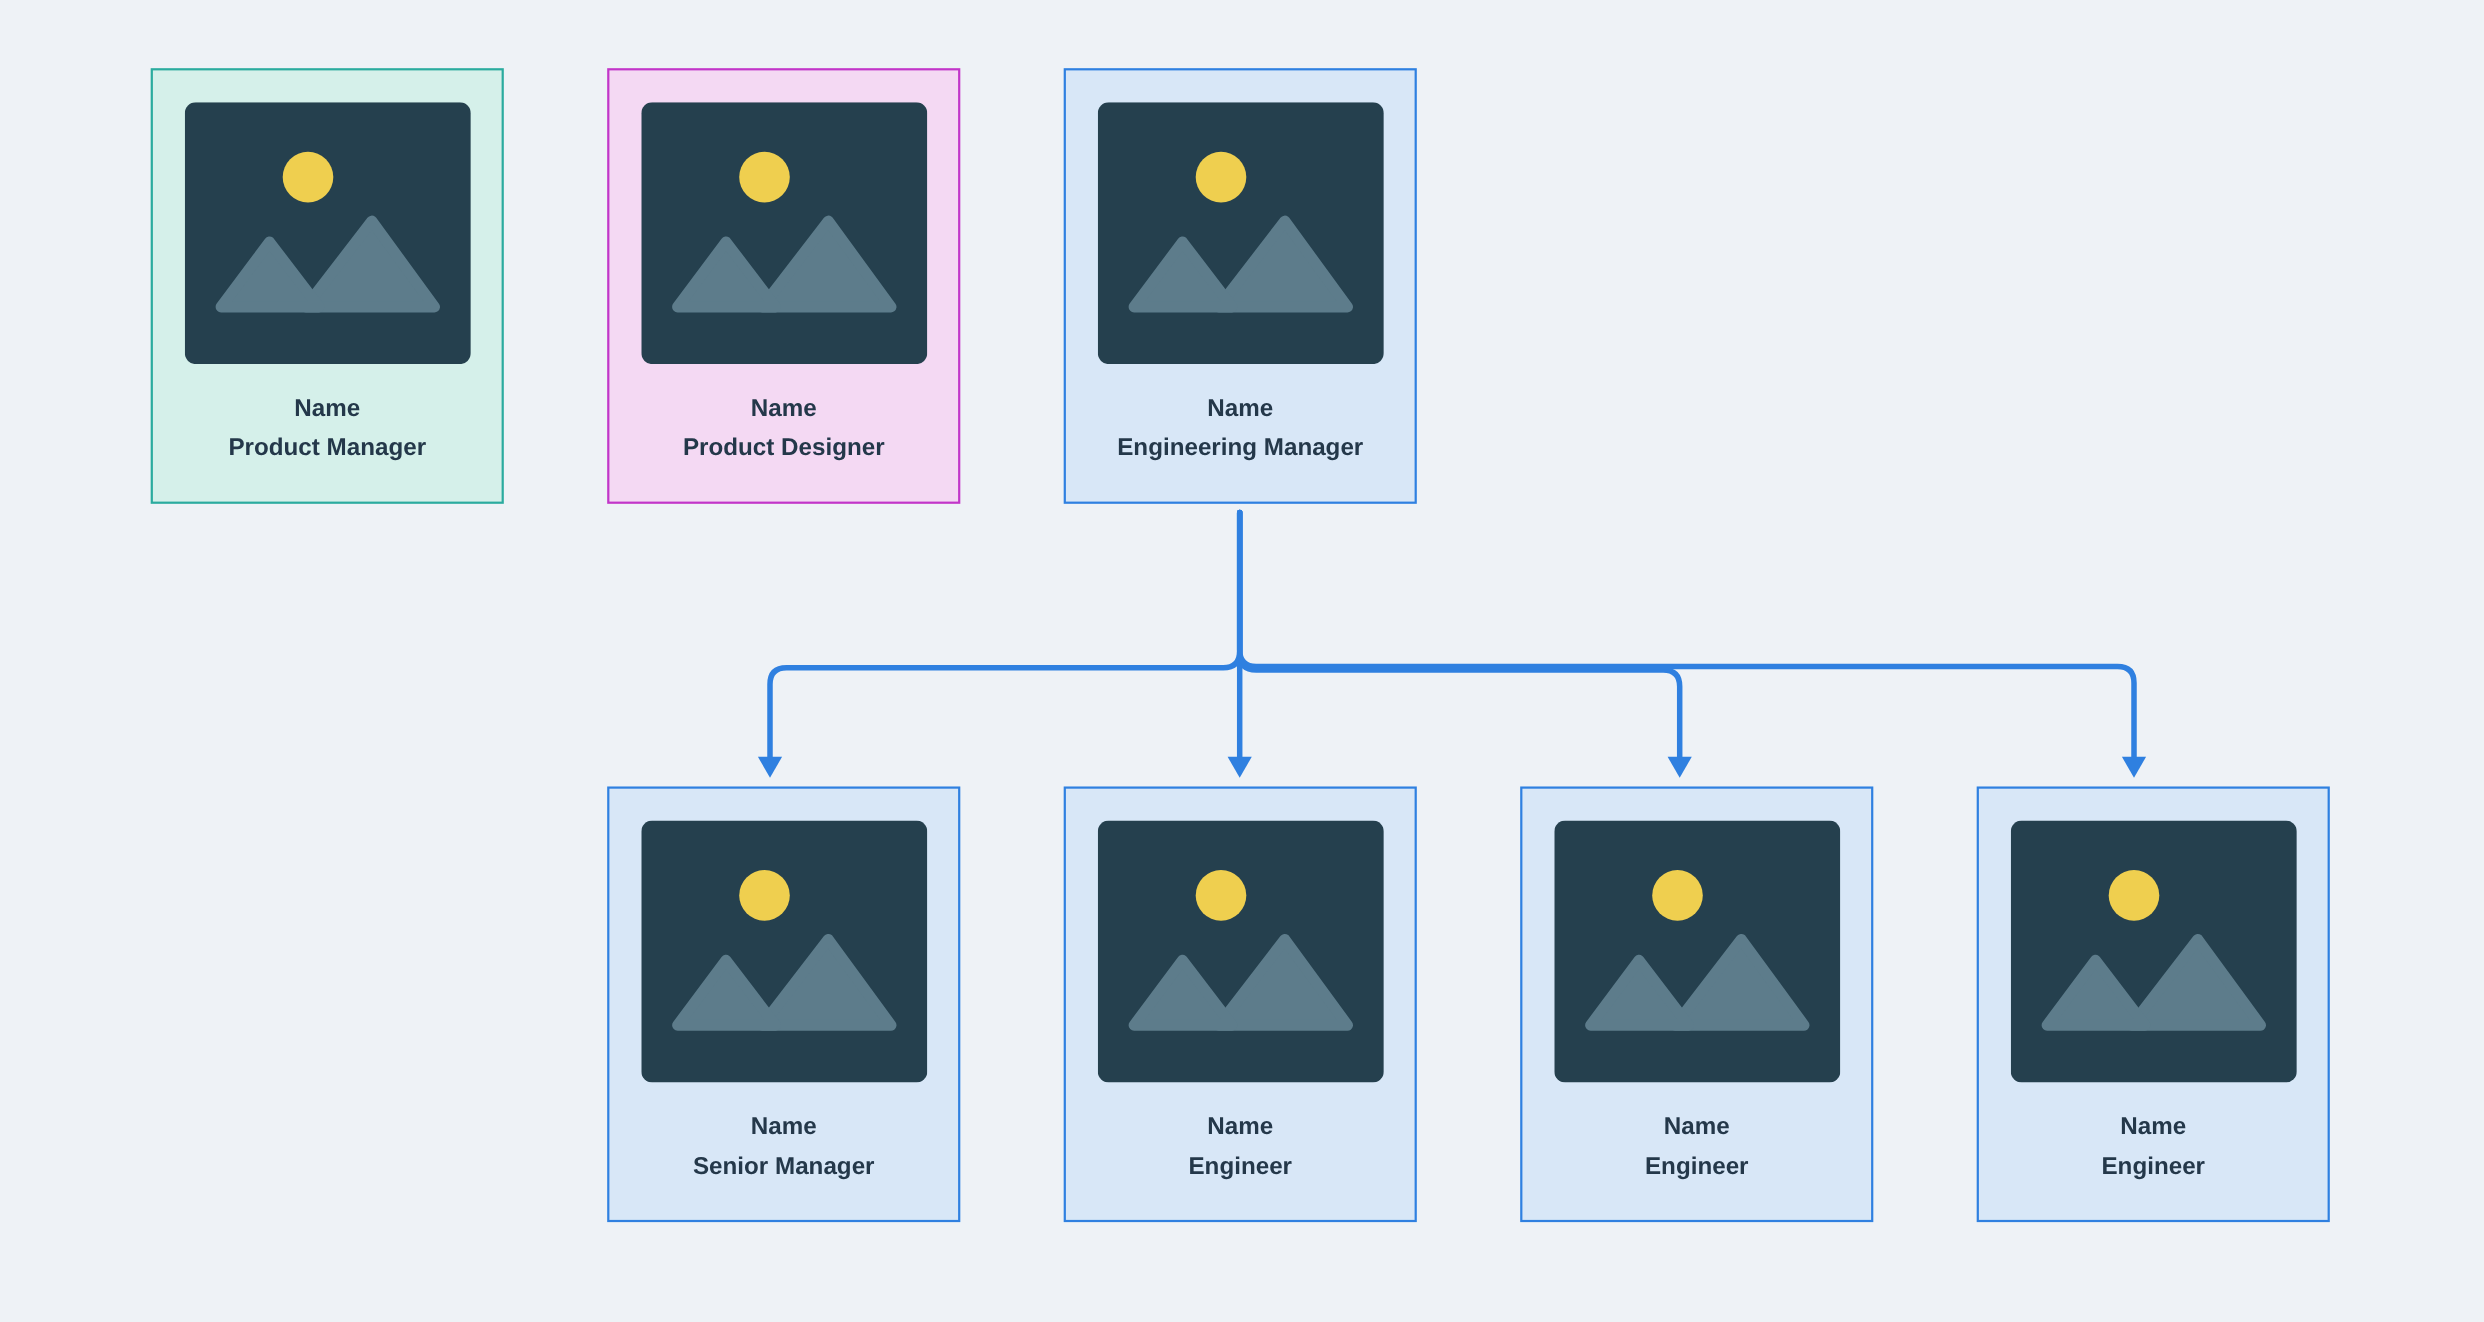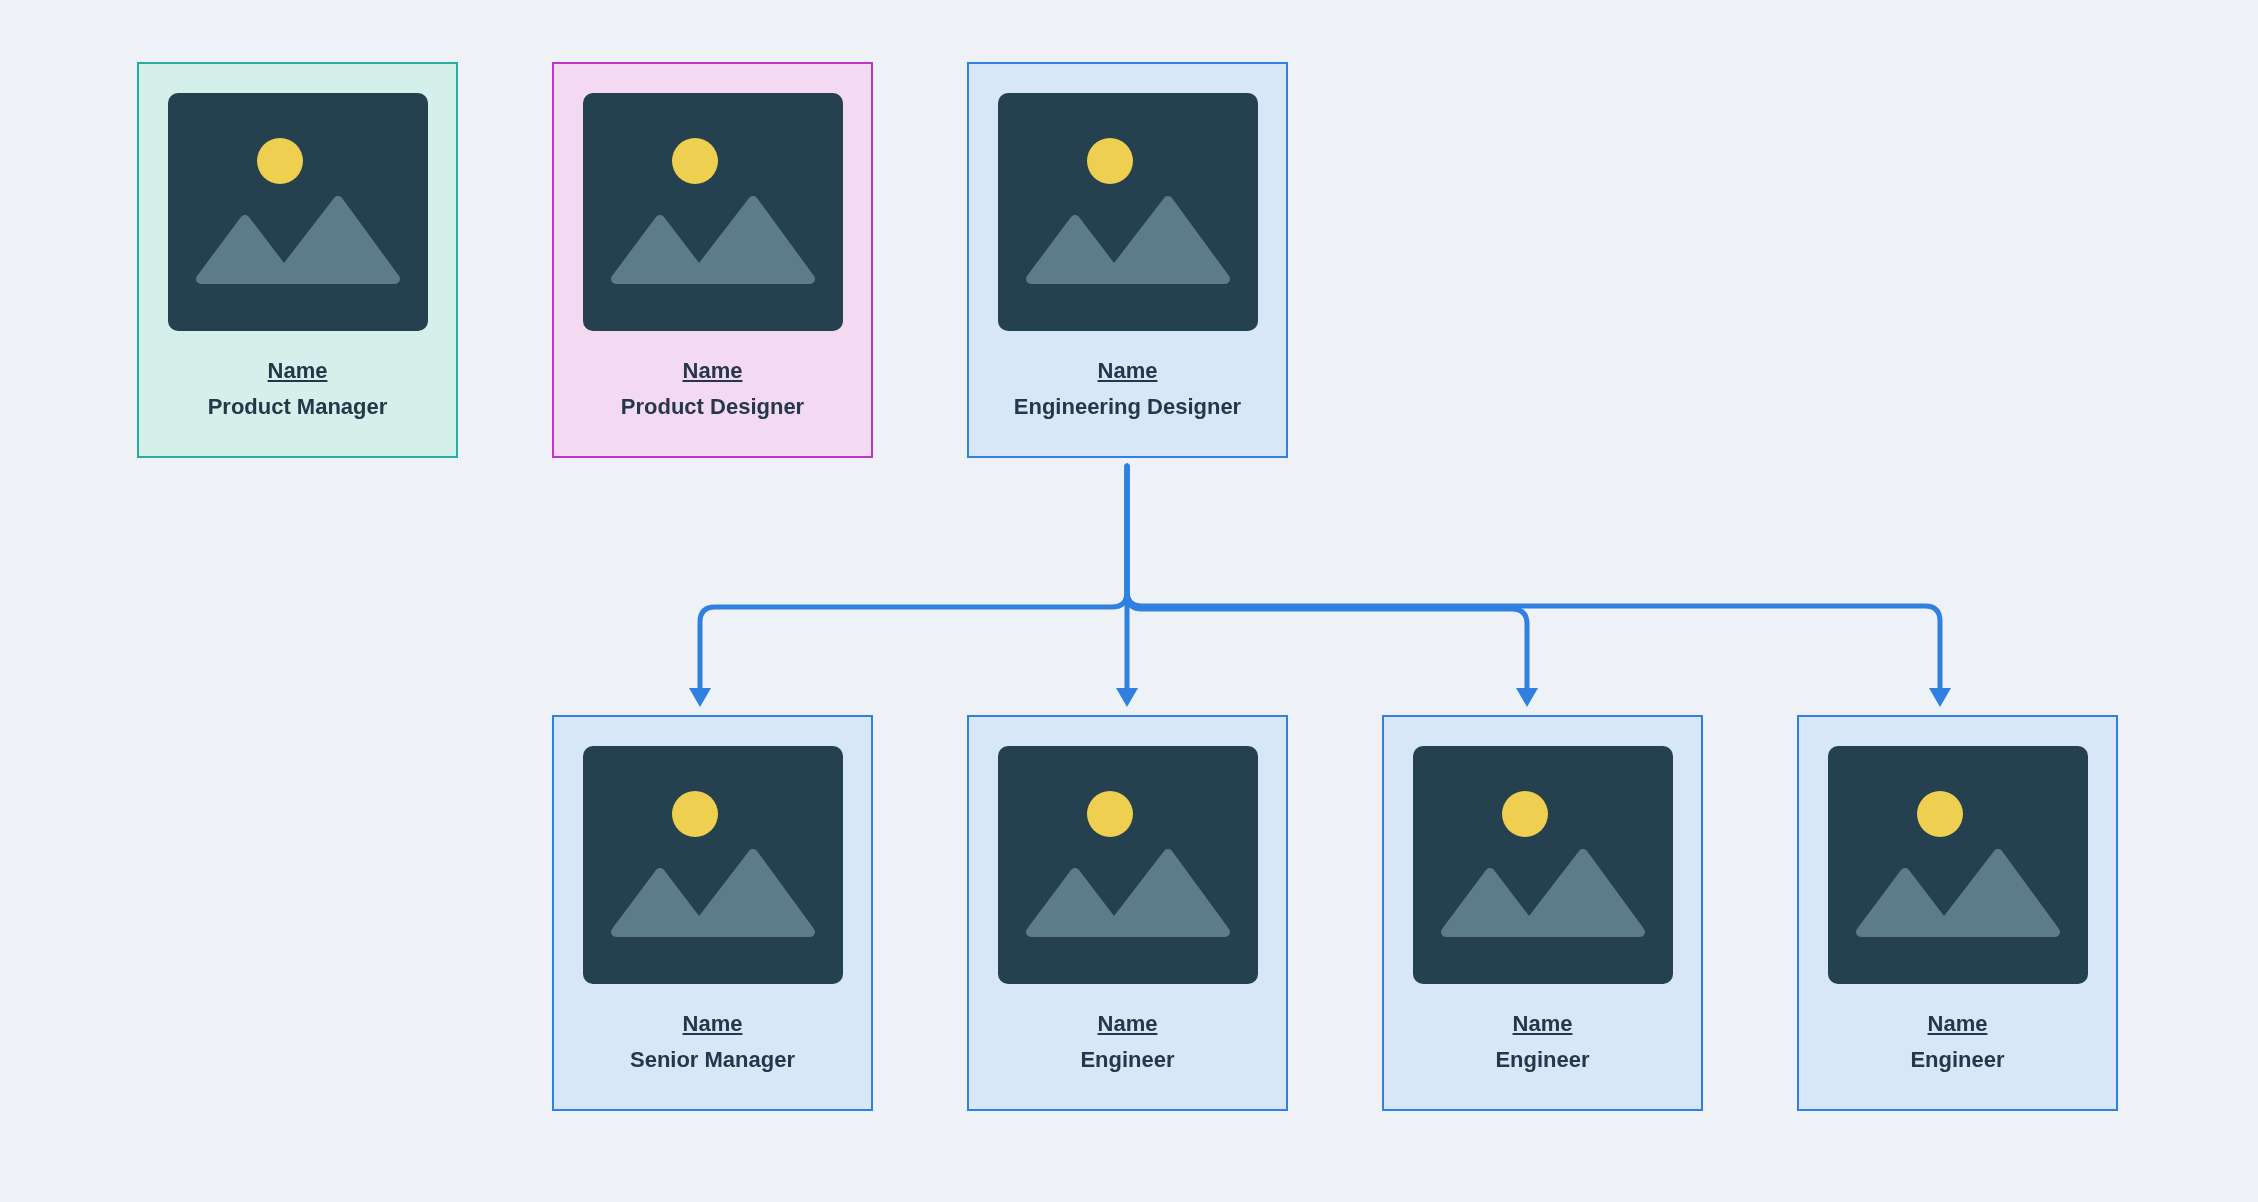--- a/index.html
+++ b/index.html
@@ -68,21 +68,20 @@
   .ph-bg  { fill: var(--ph-bg, #25404E); }
   .ph-sun { fill: var(--ph-sun, #EFCF4F); }
   .ph-mtn { fill: var(--ph-mtn, #5D7C8B); stroke: var(--ph-mtn, #5D7C8B); stroke-width: 10; stroke-linejoin: round; }
 
   .card .name {
     margin-top: 29px;
     font-size: 22px;
     font-weight: bold;
     line-height: 1;
     color: var(--text, #24384A);
-    text-decoration: underline;
   }
   .card .role {
     margin-top: 14px;
     font-size: 22px;
     font-weight: bold;
     line-height: 1;
     color: var(--text, #24384A);
   }
 </style>
 </head>
@@ -135,21 +134,21 @@
   <div class="card theme-blue pos-2">
     <div class="photo">
       <svg viewBox="0 0 260 238" xmlns="http://www.w3.org/2000/svg">
         <rect class="ph-bg" x="0" y="0" width="260" height="238" rx="10"></rect>
         <circle class="ph-sun" cx="112" cy="68" r="23"></circle>
         <path class="ph-mtn" d="M170 108 L227 186 L110 186 Z"></path>
         <path class="ph-mtn" d="M77 127 L122 186 L33 186 Z"></path>
       </svg>
     </div>
     <div class="name">Name</div>
-    <div class="role">Engineering Designer</div>
+    <div class="role">Engineering Manager</div>
   </div>
 
   <div class="card theme-blue pos-3">
     <div class="photo">
       <svg viewBox="0 0 260 238" xmlns="http://www.w3.org/2000/svg">
         <rect class="ph-bg" x="0" y="0" width="260" height="238" rx="10"></rect>
         <circle class="ph-sun" cx="112" cy="68" r="23"></circle>
         <path class="ph-mtn" d="M170 108 L227 186 L110 186 Z"></path>
         <path class="ph-mtn" d="M77 127 L122 186 L33 186 Z"></path>
       </svg>

